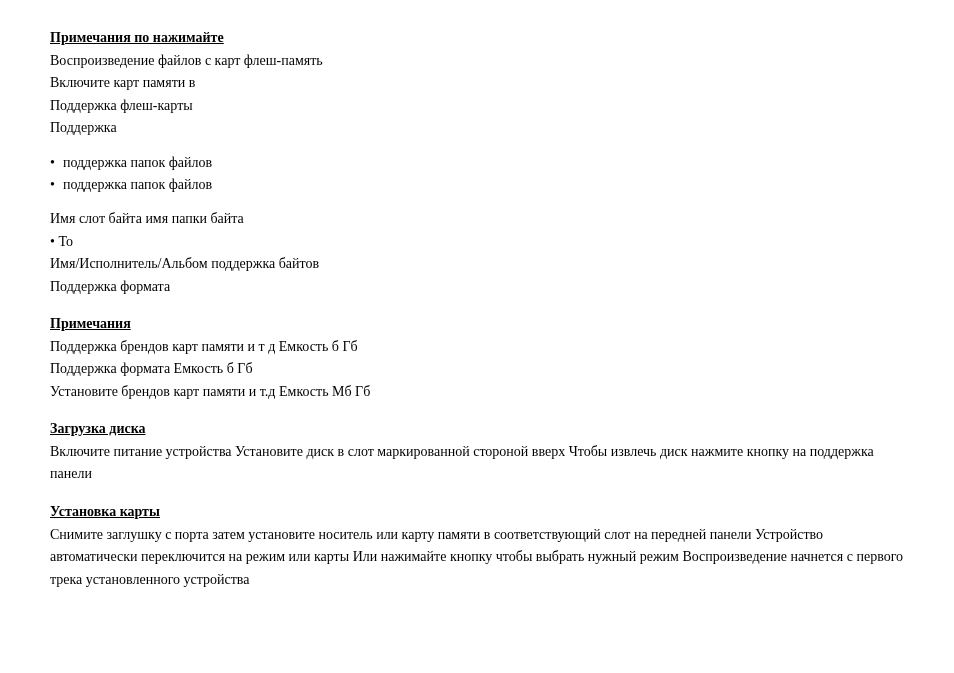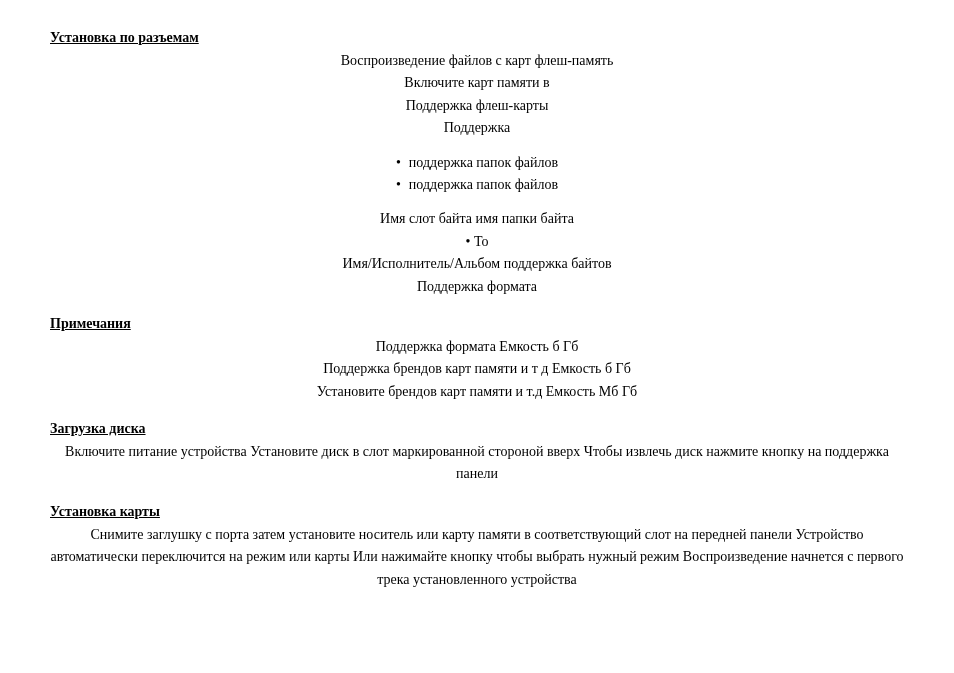--- a/index.html
+++ b/index.html
@@ -23,21 +23,20 @@
     }
 
     .section-title {
       font-weight: bold;
       text-decoration: underline;
       margin-bottom: 4px;
     }
 
     .section-body {
       line-height: 1.6;
-      text-align: center;
     }
 
     .bullet-list {
       list-style: none;
       margin: 12px 0;
       padding: 0;
     }
 
     .bullet-list li {
       line-height: 1.6;
@@ -52,42 +51,42 @@
       display: block;
       line-height: 1.6;
     }
   </style>
 </head>
 <body>
 
 <div>
 
   <div class="section">
-    <div class="section-title">Установка по         разъемам</div>
+    <div class="section-title">Примечания по         нажимайте</div>
     <div class="section-body">
       <span class="inline-block">Воспроизведение       файлов с      карт флеш-память</span>
       <span class="inline-block">Включите карт памяти           в</span>
       <span class="inline-block">Поддержка      флеш-карты</span>
       <span class="inline-block">Поддержка</span>
       <ul class="bullet-list">
         <li>поддержка       папок      файлов</li>
         <li>поддержка       папок      файлов</li>
       </ul>
       <span class="inline-block">Имя слот     байта имя папки     байта</span>
       <span class="inline-block">• То</span>
       <span class="inline-block">Имя/Исполнитель/Альбом поддержка     байтов</span>
       <span class="inline-block">Поддержка формата</span>
     </div>
   </div>
 
   <div class="section">
     <div class="section-title">Примечания</div>
     <div class="section-body">
+      <span class="inline-block">      Поддержка брендов      карт памяти                                                                                                        и т д Емкость      б      Гб</span>
       <span class="inline-block">      Поддержка формата           Емкость      б      Гб</span>
-      <span class="inline-block">      Поддержка брендов      карт памяти                                                                                                        и т д Емкость      б      Гб</span>
       <span class="inline-block">      Установите брендов        карт памяти                                                                                                    и т.д  Емкость     Мб      Гб</span>
     </div>
   </div>
 
   <div class="section">
     <div class="section-title">Загрузка диска</div>
     <div class="section-body">
       <span class="inline-block">Включите питание устройства  Установите диск в слот маркированной стороной вверх  Чтобы извлечь диск  нажмите кнопку          на поддержка панели</span>
     </div>
   </div>

